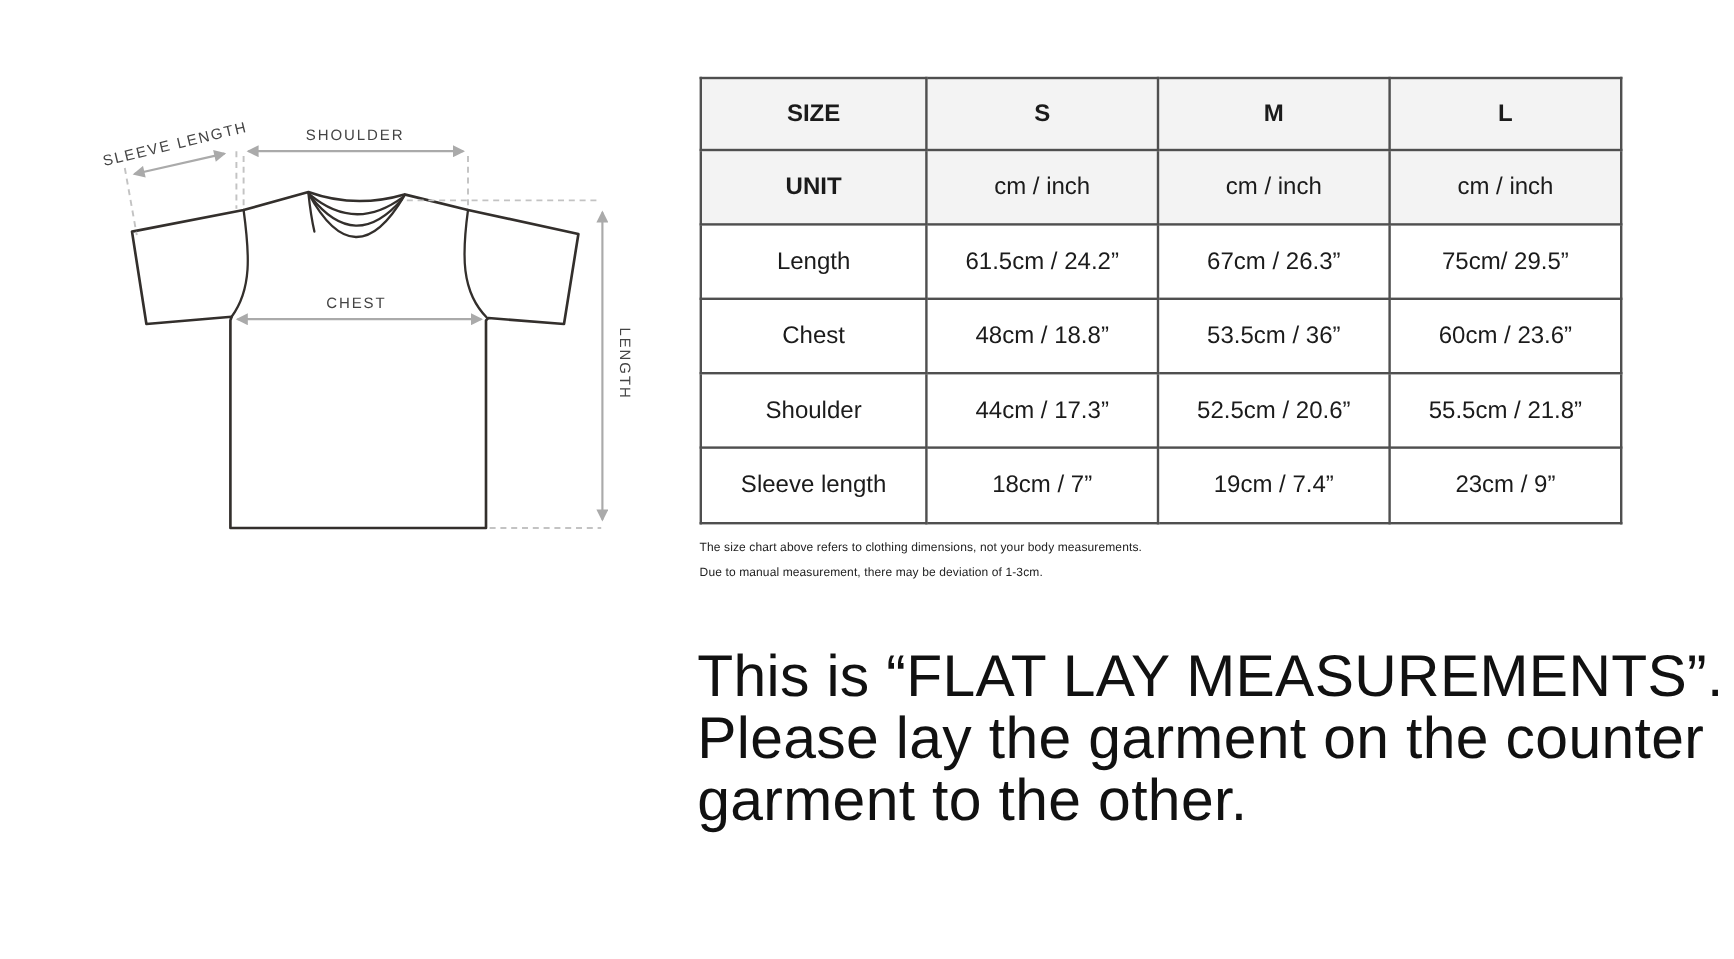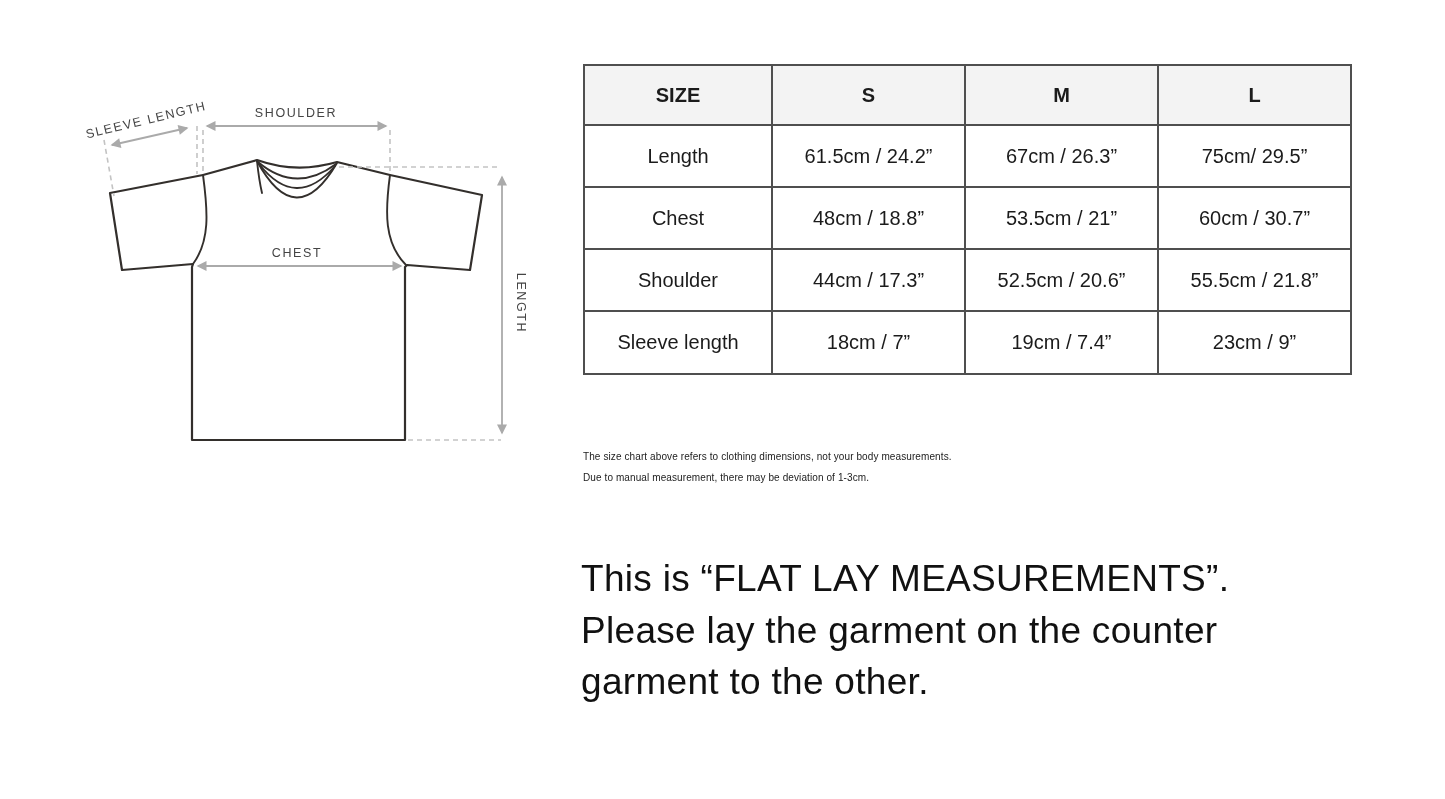--- a/index.html
+++ b/index.html
@@ -49,22 +49,22 @@
   .chart th{font-weight:700;font-size:20px;}
   .chart tr.r-unit td{font-weight:400;}
   
   .notes{
     position:absolute;left:583px;top:447px;
     font-size:10px;line-height:20.5px;color:#222;
     letter-spacing:0.1px;
   }
   
   .flatlay{
-    position:absolute;left:581px;top:553px;
-    font-size:37px;line-height:51.5px;color:var(--body-text);
+    position:absolute;left:581px;top:539px;
+    font-size:49px;line-height:51.5px;color:var(--body-text);
     font-weight:400;letter-spacing:0.3px;white-space:nowrap;
   }
 </style>
 </head>
 <body>
 
 <div class="canvas">
 
   <svg class="diagram" viewBox="0 0 560 470">
     <defs>
@@ -130,31 +130,37 @@
         <col class="c2">
         <col class="c3">
       </colgroup>
     <tbody>
       <tr class="hd r-size">
         <th>SIZE</th>
         <th>S</th>
         <th>M</th>
         <th>L</th>
       </tr>
+      <tr class="hd r-unit">
+        <th>UNIT</th>
+        <td>cm / inch</td>
+        <td>cm / inch</td>
+        <td>cm / inch</td>
+      </tr>
       <tr>
         <td>Length</td>
         <td>61.5cm / 24.2”</td>
         <td>67cm / 26.3”</td>
         <td>75cm/ 29.5”</td>
       </tr>
       <tr>
         <td>Chest</td>
         <td>48cm / 18.8”</td>
-        <td>53.5cm / 21”</td>
-        <td>60cm / 30.7”</td>
+        <td>53.5cm / 36”</td>
+        <td>60cm / 23.6”</td>
       </tr>
       <tr>
         <td>Shoulder</td>
         <td>44cm / 17.3”</td>
         <td>52.5cm / 20.6”</td>
         <td>55.5cm / 21.8”</td>
       </tr>
       <tr class="r-last">
         <td>Sleeve length</td>
         <td>18cm / 7”</td>

